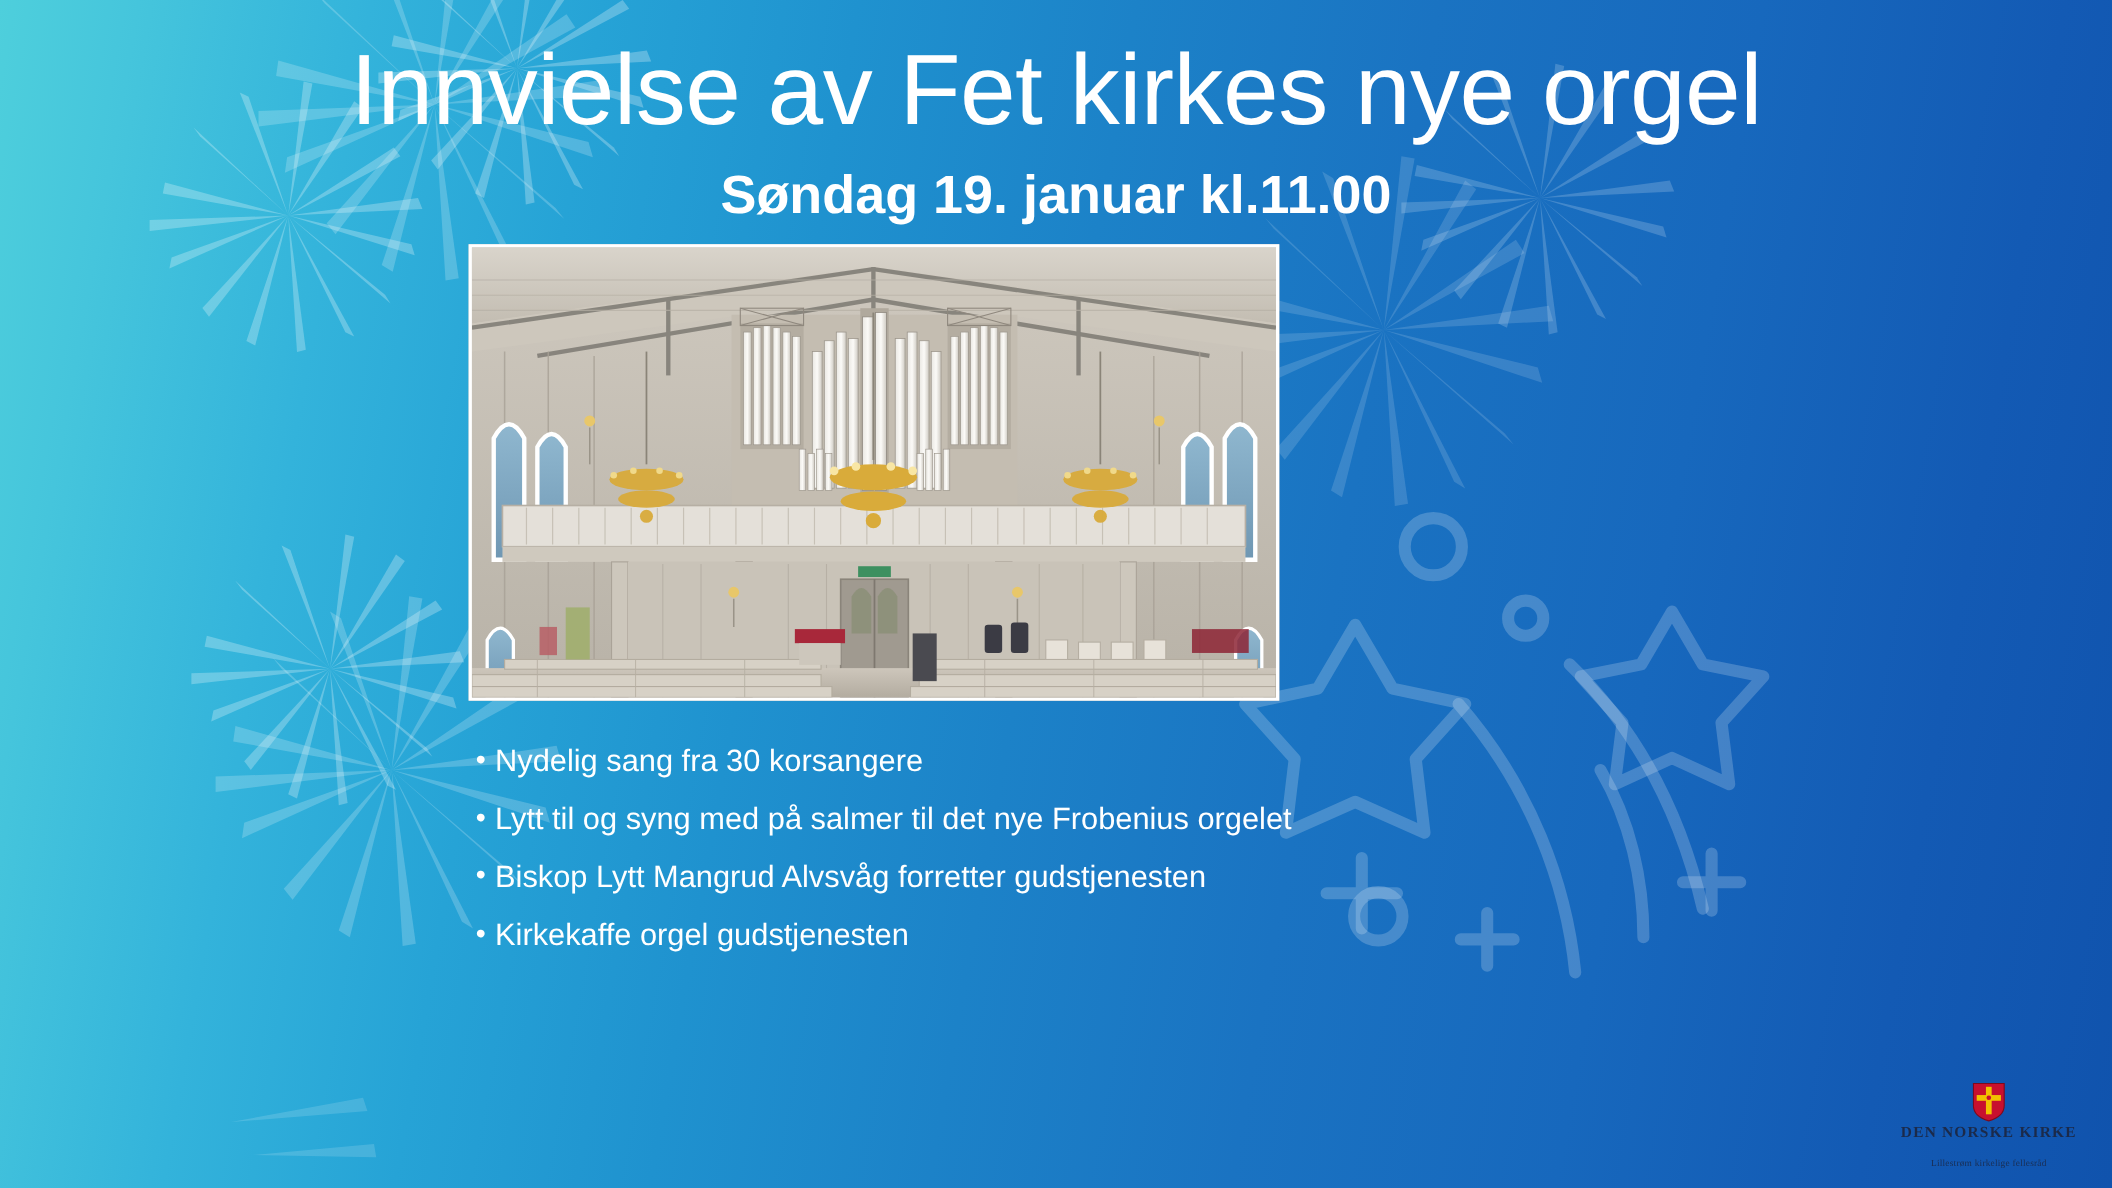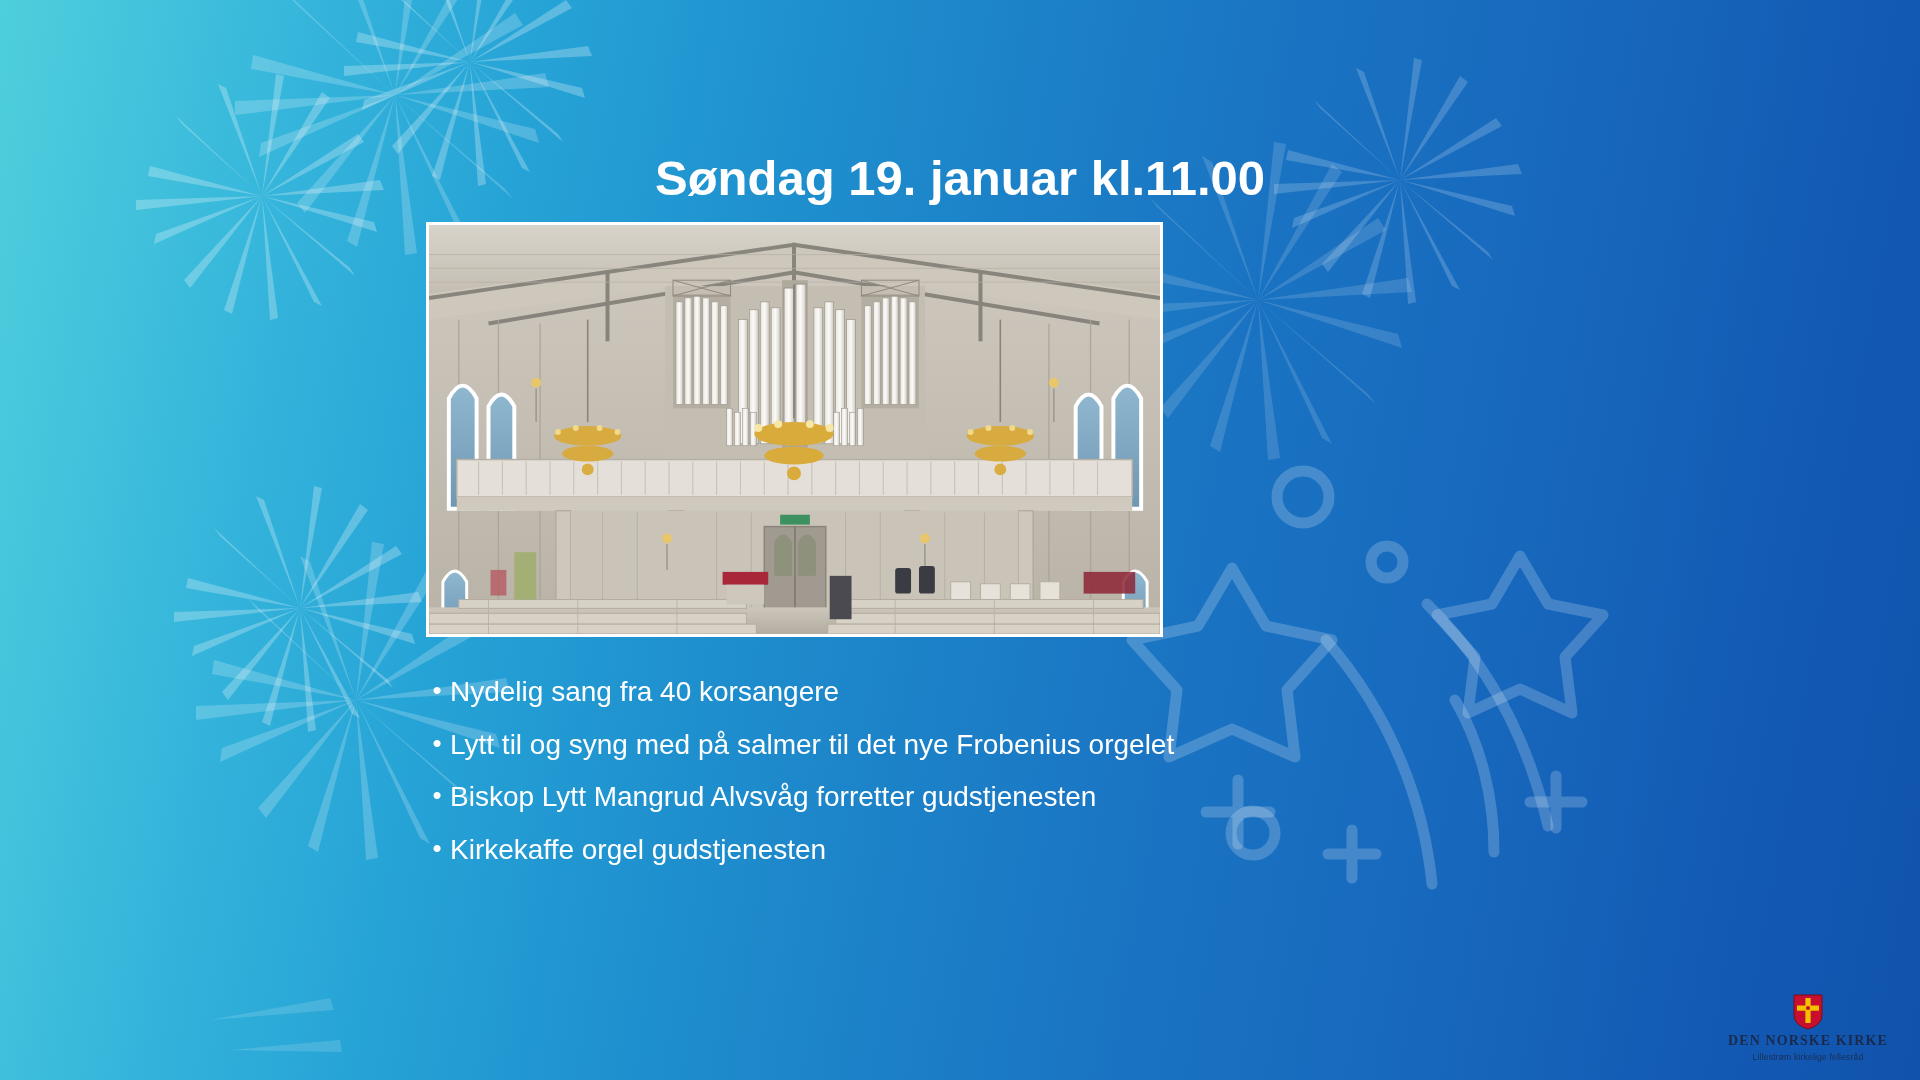--- a/index.html
+++ b/index.html
@@ -100,24 +100,24 @@
     color:#1b2a4a;
     font-family:"Liberation Serif", serif;
     font-size:14px;
     letter-spacing:1.1px;
     font-weight:700;
     line-height:1.1;
     white-space:nowrap;
   }
   .logo-sub {
     color:#1b2a4a;
-    font-family:Liberation Sans, sans-serif;
+    font-family:Liberation Serif, serif;
     font-size:8.5px;
     letter-spacing:0.2px;
-    margin-top:4px;
+    margin-top:14px;
     white-space:nowrap;
     opacity:.92;
   }
 </style>
 </head>
 <body>
 
 <div id="slide">
 
   <div class="deco">
@@ -186,20 +186,23 @@
         <path d="M1556,776 l0,52 M1530,802 l52,0"></path>
       </g>
 
       <g fill="#ffffff" opacity="0.14">
         <polygon points="210,1020 330,998 334,1010 210,1020"></polygon>
         <polygon points="230,1050 340,1040 342,1052 230,1050"></polygon>
       </g>
     </svg>
   </div>
 
+  <div class="title-wrap">
+    <h1 id="title">Innvielse av Fet kirkes nye orgel</h1>
+  </div>
 
   <div id="subtitle">Søndag 19. januar kl.11.00</div>
 
   <div class="photo-frame">
     <div class="photo">
       <svg viewBox="0 0 737 415" preserveAspectRatio="none" aria-hidden="true">
         <defs>
           <linearGradient id="wallg" x1="0" y1="0" x2="0" y2="1">
             <stop offset="0" stop-color="#cfc9bf"></stop>
             <stop offset="1" stop-color="#b8b2a7"></stop>
@@ -479,21 +482,21 @@
         </g>
         <rect x="660" y="352" width="52" height="22" fill="#8d2435" opacity="0.85"></rect>
         <rect x="404" y="356" width="22" height="44" fill="#4a4a50"></rect>
       </svg>
     </div>
   </div>
 
   <div id="bullets">
     <div class="bullet">
       <span class="dot">•</span>
-      <span class="btxt">Nydelig sang fra 40 korsangere</span>
+      <span class="btxt">Nydelig sang fra 30 korsangere</span>
     </div>
     <div class="bullet">
       <span class="dot">•</span>
       <span class="btxt">Lytt til og syng med på salmer til det nye Frobenius orgelet</span>
     </div>
     <div class="bullet">
       <span class="dot">•</span>
       <span class="btxt">Biskop Lytt Mangrud Alvsvåg forretter gudstjenesten</span>
     </div>
     <div class="bullet">

